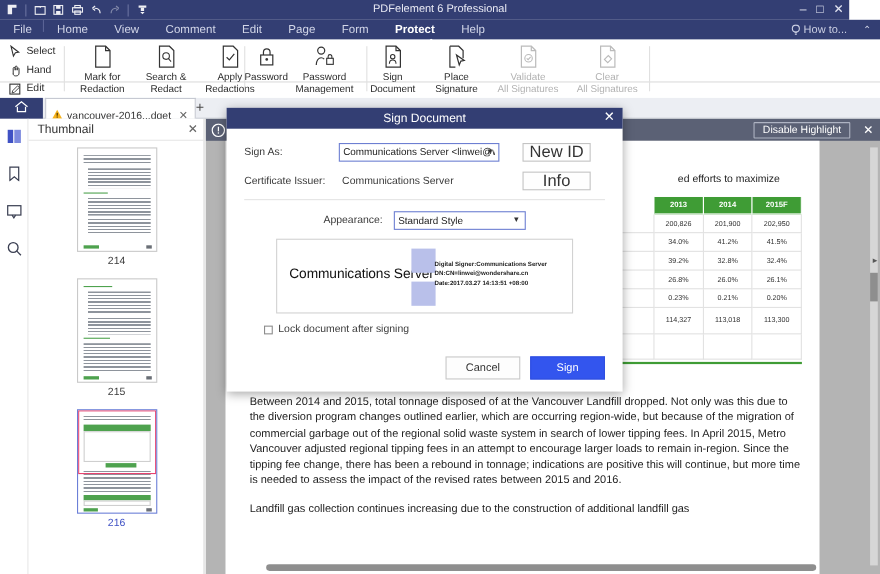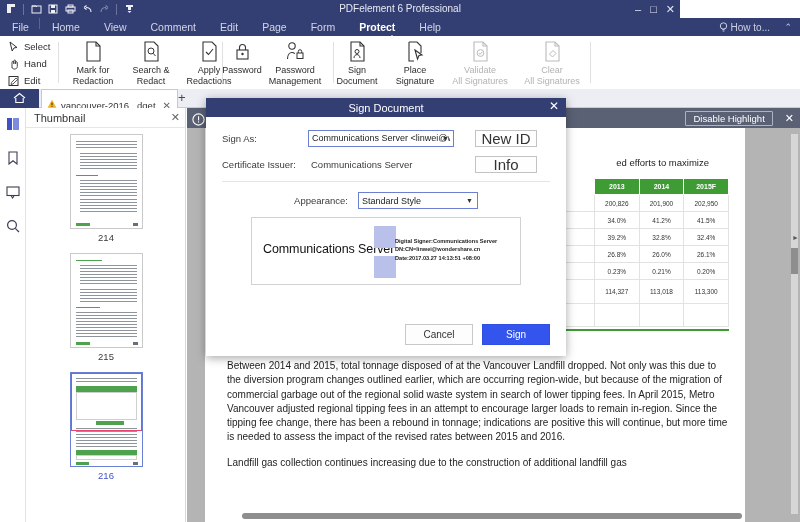--- a/index.html
+++ b/index.html
@@ -6,21 +6,21 @@
   html, body {
     width: 800px; height: 522px;
     overflow: hidden;
     font-family: "Liberation Sans", sans-serif;
     background: #ffffff;
   }
   #app { position: relative; width: 800px; height: 522px; overflow: hidden; }
 
   
   .titlebar {
-    position: absolute; top: 0; left: 0; width: 680px; height: 18px;
+    position: absolute; top: 0; left: 0; width: 772px; height: 18px;
     background: #333e73; color: #ffffff;
   }
   .qat { position: absolute; left: 4px; top: 0; height: 18px; display: flex; align-items: center; gap: 3px; }
   .qat .qicon {
     width: 14px; height: 14px; display: inline-flex; align-items: center; justify-content: center;
     color: #ffffff; opacity: .92;
   }
   .qat .qsep { width: 1px; height: 11px; background: #6a72a0; margin: 0 2px; }
   .qat .dim { opacity: .38; }
   .apptitle {
@@ -40,21 +40,21 @@
   .menuitems .mi.first { padding-left: 6px; padding-right: 10px; }
   .menuitems .msep { width: 1px; height: 11px; background: #5a6395; }
   .menuitems .mi.active { color: #ffffff; font-weight: bold; }
   .howto { position: absolute; right: 30px; top: 0; height: 18px; display: flex; align-items: center; gap: 3px;
            font-size: 10px; color: #ccd0e4; }
   .howto .bulb { width: 9px; height: 11px; }
   .ribchev { position: absolute; right: 8px; top: 0; height: 18px; line-height: 18px; font-size: 9px; color: #ccd0e4; }
 
   
   .ribbon {
-    position: absolute; top: 36px; left: 0; width: 800px; height: 61px;
+    position: absolute; top: 36px; left: 0; width: 800px; height: 39px;
     background: #ffffff; border-bottom: 1px solid #dcdcdc;
   }
   .ribbon .notch {
     position: absolute; top: -1px; left: 385px; width: 14px; height: 7px;
     background: #ffffff; clip-path: polygon(50% 0, 100% 100%, 0 100%);
   }
   .rsep { position: absolute; top: 6px; width: 1px; height: 41px; background: #e0e0e0; }
   .toolcol { position: absolute; left: 8px; top: 3px; display: flex; flex-direction: column; gap: 2px; }
   .toolcol .trow { display: flex; align-items: center; gap: 4px; height: 15px; font-size: 9.5px; color: #2c2c2c; }
   .toolcol .trow svg { flex: 0 0 auto; }
@@ -731,20 +731,24 @@
           <span class="gv" style="left:122px; top:8px; width:22px; height:22px;"></span>
           <span class="gv" style="left:122px; top:38px; width:22px; height:22px;"></span>
         </div>
         <div class="sigdetails">
           <div>Digital Signer:Communications Server</div>
           <div>DN:CN=linwei@wondershare.cn</div>
           <div>Date:2017.03.27 14:13:51 +08:00</div>
         </div>
       </div>
 
+      <div class="lockrow">
+        <span class="cbox"></span>
+        <span class="txt">Lock document after signing</span>
+      </div>
 
       <div class="dlgfooter">
         <div class="cancelbtn">Cancel</div>
         <div class="signbtn">Sign</div>
       </div>
 
     </div>
   </div>
 
 </div>

